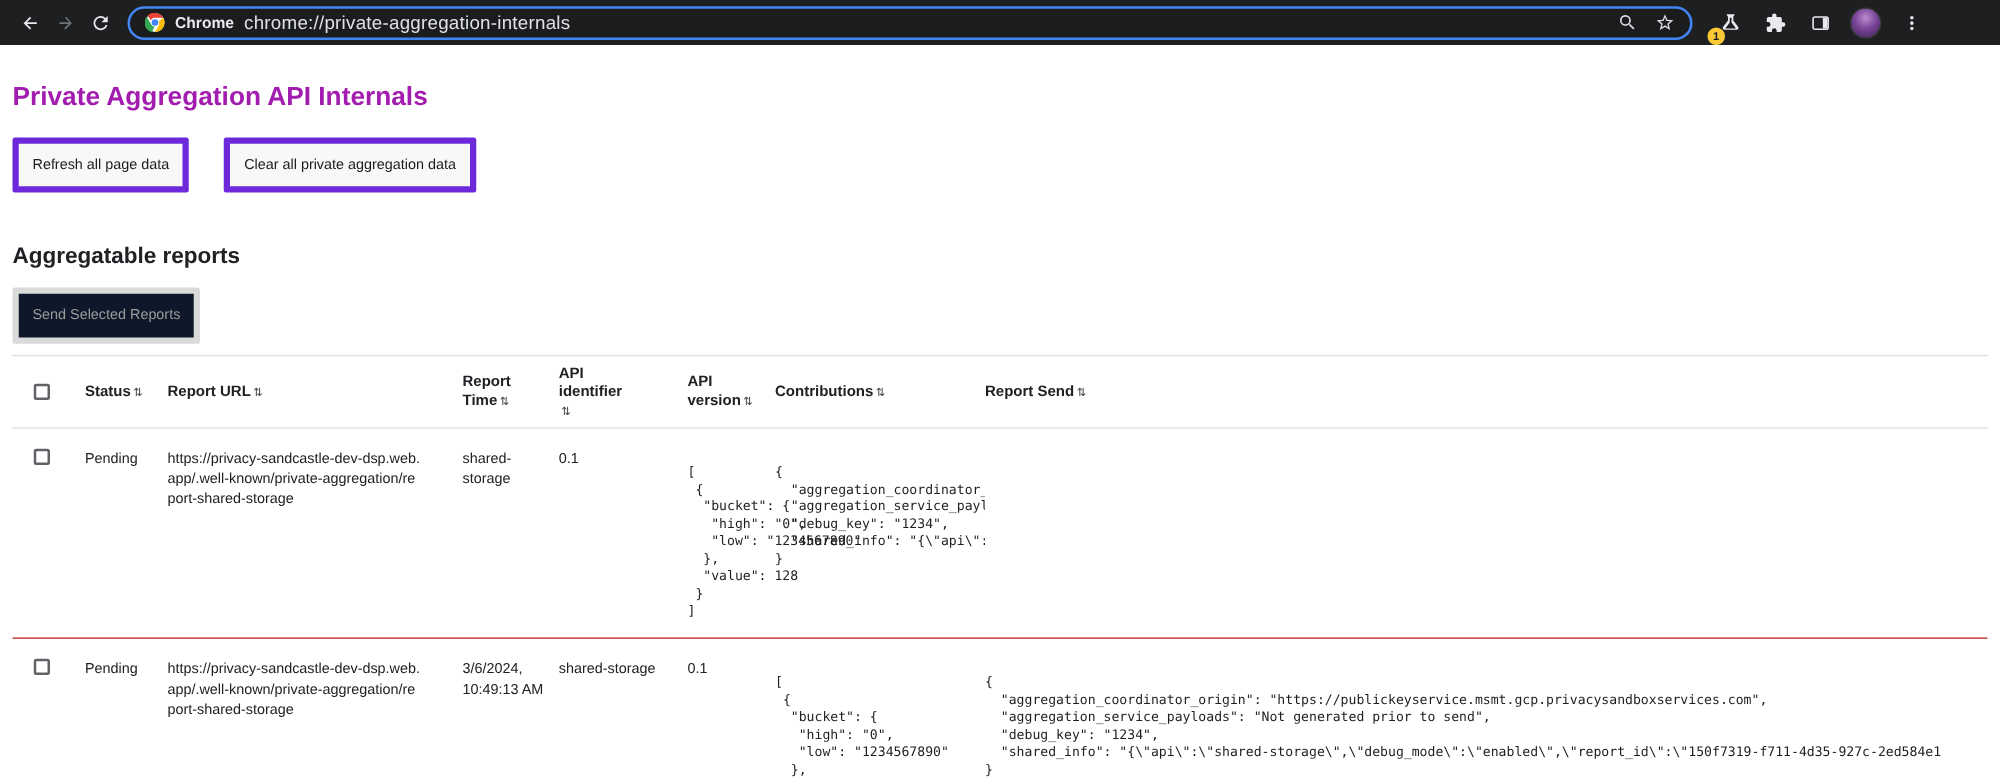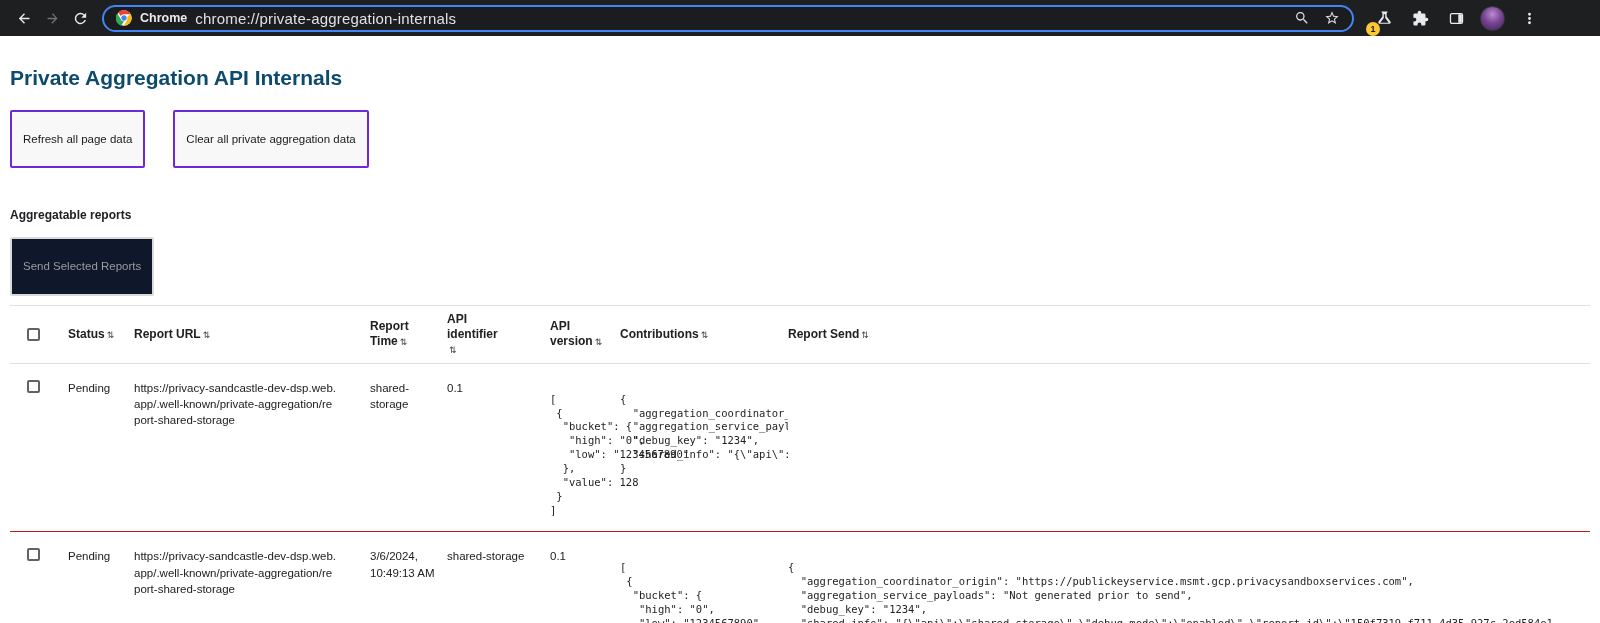--- a/index.html
+++ b/index.html
@@ -26,26 +26,26 @@
   .right-icons { display:flex; align-items:center; gap:8px; flex:0 0 auto; }
   .badge { position:absolute; left:-4px; bottom:-4px; min-width:14px; height:14px;
     border-radius:7px; background:var(--badge,#fbc934); color:#1e1f20; font-size:9px;
     font-weight:700; display:flex; align-items:center; justify-content:center; padding:0 3px; }
   .avatar { width:25px; height:25px; border-radius:50%; flex:0 0 auto; cursor:pointer;
     background:radial-gradient(circle at 50% 32%, #b98ccd 0%, #7b4598 45%, #3c2154 100%);
     border:1px solid #3a3b3c; margin:0 2px; }
 
   
   .content { padding:0 10px; }
-  h1 { font-size:21px; font-weight:700; margin-top:30px; color:#0c4a6e; }
+  h1 { font-size:21px; font-weight:700; margin-top:30px; color:#a21caf; }
   .top-actions { margin-top:20px; display:flex; gap:28px; }
   .btn { font-family:"Liberation Sans", sans-serif; font-size:11.5px; color:#1b1b1b;
-    background:#f8f8f8; border:2px solid #6d28d9; border-radius:2px;
-    padding:20px 11px; cursor:pointer; line-height:1.25; }
-  h2 { font-size:12px; font-weight:700; margin-top:40px; }
+    background:#f8f8f8; border:5px solid #6d28d9; border-radius:2px;
+    padding:10px 11px; cursor:pointer; line-height:1.25; }
+  h2 { font-size:18px; font-weight:700; margin-top:40px; }
   .btn.disabled { color:#9b9b9b; background:#0f172a; border-color:#dadada;
     margin-top:15px; cursor:default; }
 
   
   .table { margin-top:9px; width:1580px; }
   .thead, .trow { display:grid;
     grid-template-columns:58px 66px 236px 77px 103px 70px 168px 1fr; }
   .thead { min-height:46px; align-items:center; border-top:1px solid #dedede;
     border-bottom:1px solid #dedede; font-size:12px; font-weight:700; }
   .thead .cell { padding:6px 12px 6px 0; line-height:1.25; cursor:pointer; }

